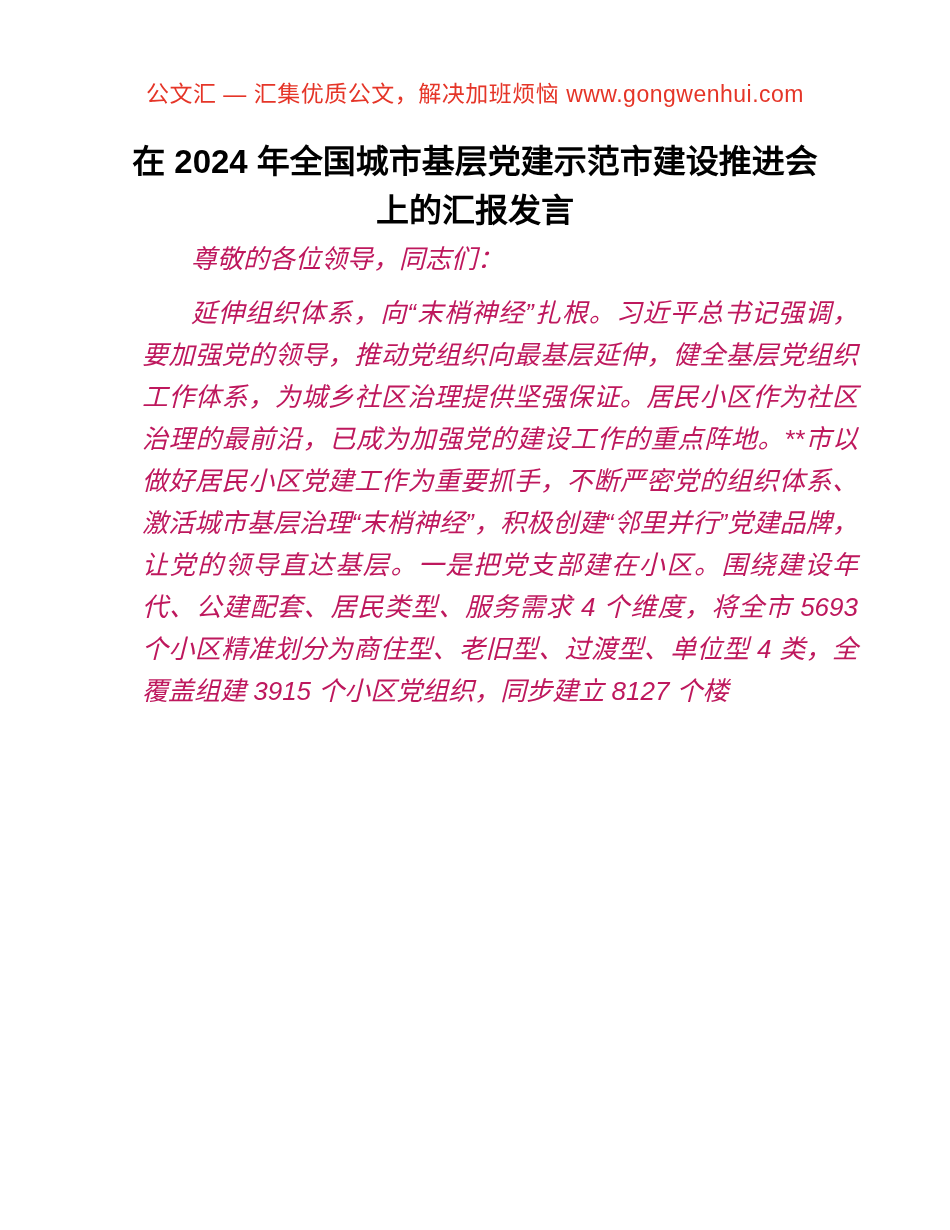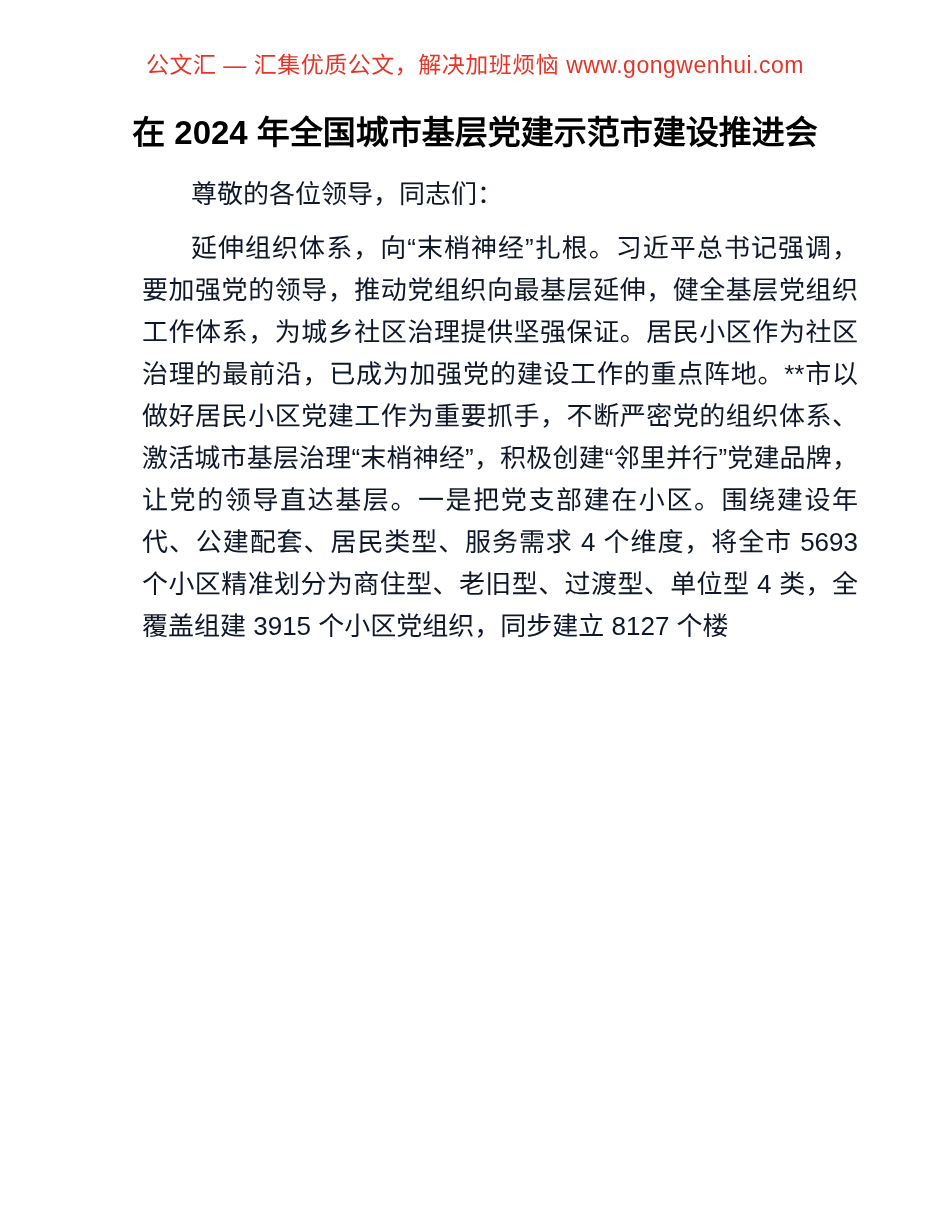--- a/index.html
+++ b/index.html
@@ -21,58 +21,61 @@
     box-sizing: border-box;
   }
   .site-banner {
     padding-top: 50px;
     text-align: center;
     font-size: 23px;
     line-height: 30px;
     color: #e53528;
     font-weight: 400;
     letter-spacing: 0.5px;
+    margin-top: 29px;
   }
   .doc-title {
-    margin: 28px 0 16px 0;
+    margin: 28px 0 3px 0;
     padding: 0;
     text-align: center;
     font-size: 33px;
     line-height: 49px;
     font-weight: 700;
     color: #000000;
   }
   .doc-title .title-line {
     white-space: nowrap;
   }
   .content {
     padding: 0 92px 0 142px;
     font-size: 26px;
     line-height: 42px;
     text-align: justify;
     text-justify: inter-ideograph;
-    color: #0f172a;
+    color: #be185d;
+    font-style: italic;
   }
   .content p {
     margin: 0 0 12px 0;
     text-indent: 49px;
     word-break: break-all;
   }
 </style>
 </head>
 <body>
 
 <div class="page">
 
   <div class="site-banner">
     <span>公文汇 — 汇集优质公文，解决加班烦恼 www.gongwenhui.com</span>
   </div>
 
   <h1 class="doc-title">
     <span class="title-line">在 2024 年全国城市基层党建示范市建设推进会</span><br>
+    <span class="title-line">上的汇报发言</span>
   </h1>
 
   <div class="content">
     <p>尊敬的各位领导，同志们：</p>
     <p>延伸组织体系，向“末梢神经”扎根。习近平总书记强调，要加强党的领导，推动党组织向最基层延伸，健全基层党组织工作体系，为城乡社区治理提供坚强保证。居民小区作为社区治理的最前沿，已成为加强党的建设工作的重点阵地。**市以做好居民小区党建工作为重要抓手，不断严密党的组织体系、激活城市基层治理“末梢神经”，积极创建“邻里并行”党建品牌，让党的领导直达基层。一是把党支部建在小区。围绕建设年代、公建配套、居民类型、服务需求 4 个维度，将全市 5693 个小区精准划分为商住型、老旧型、过渡型、单位型 4 类，全覆盖组建 3915 个小区党组织，同步建立 8127 个楼</p>
   </div>
 
 </div>
 
 </body></html>

